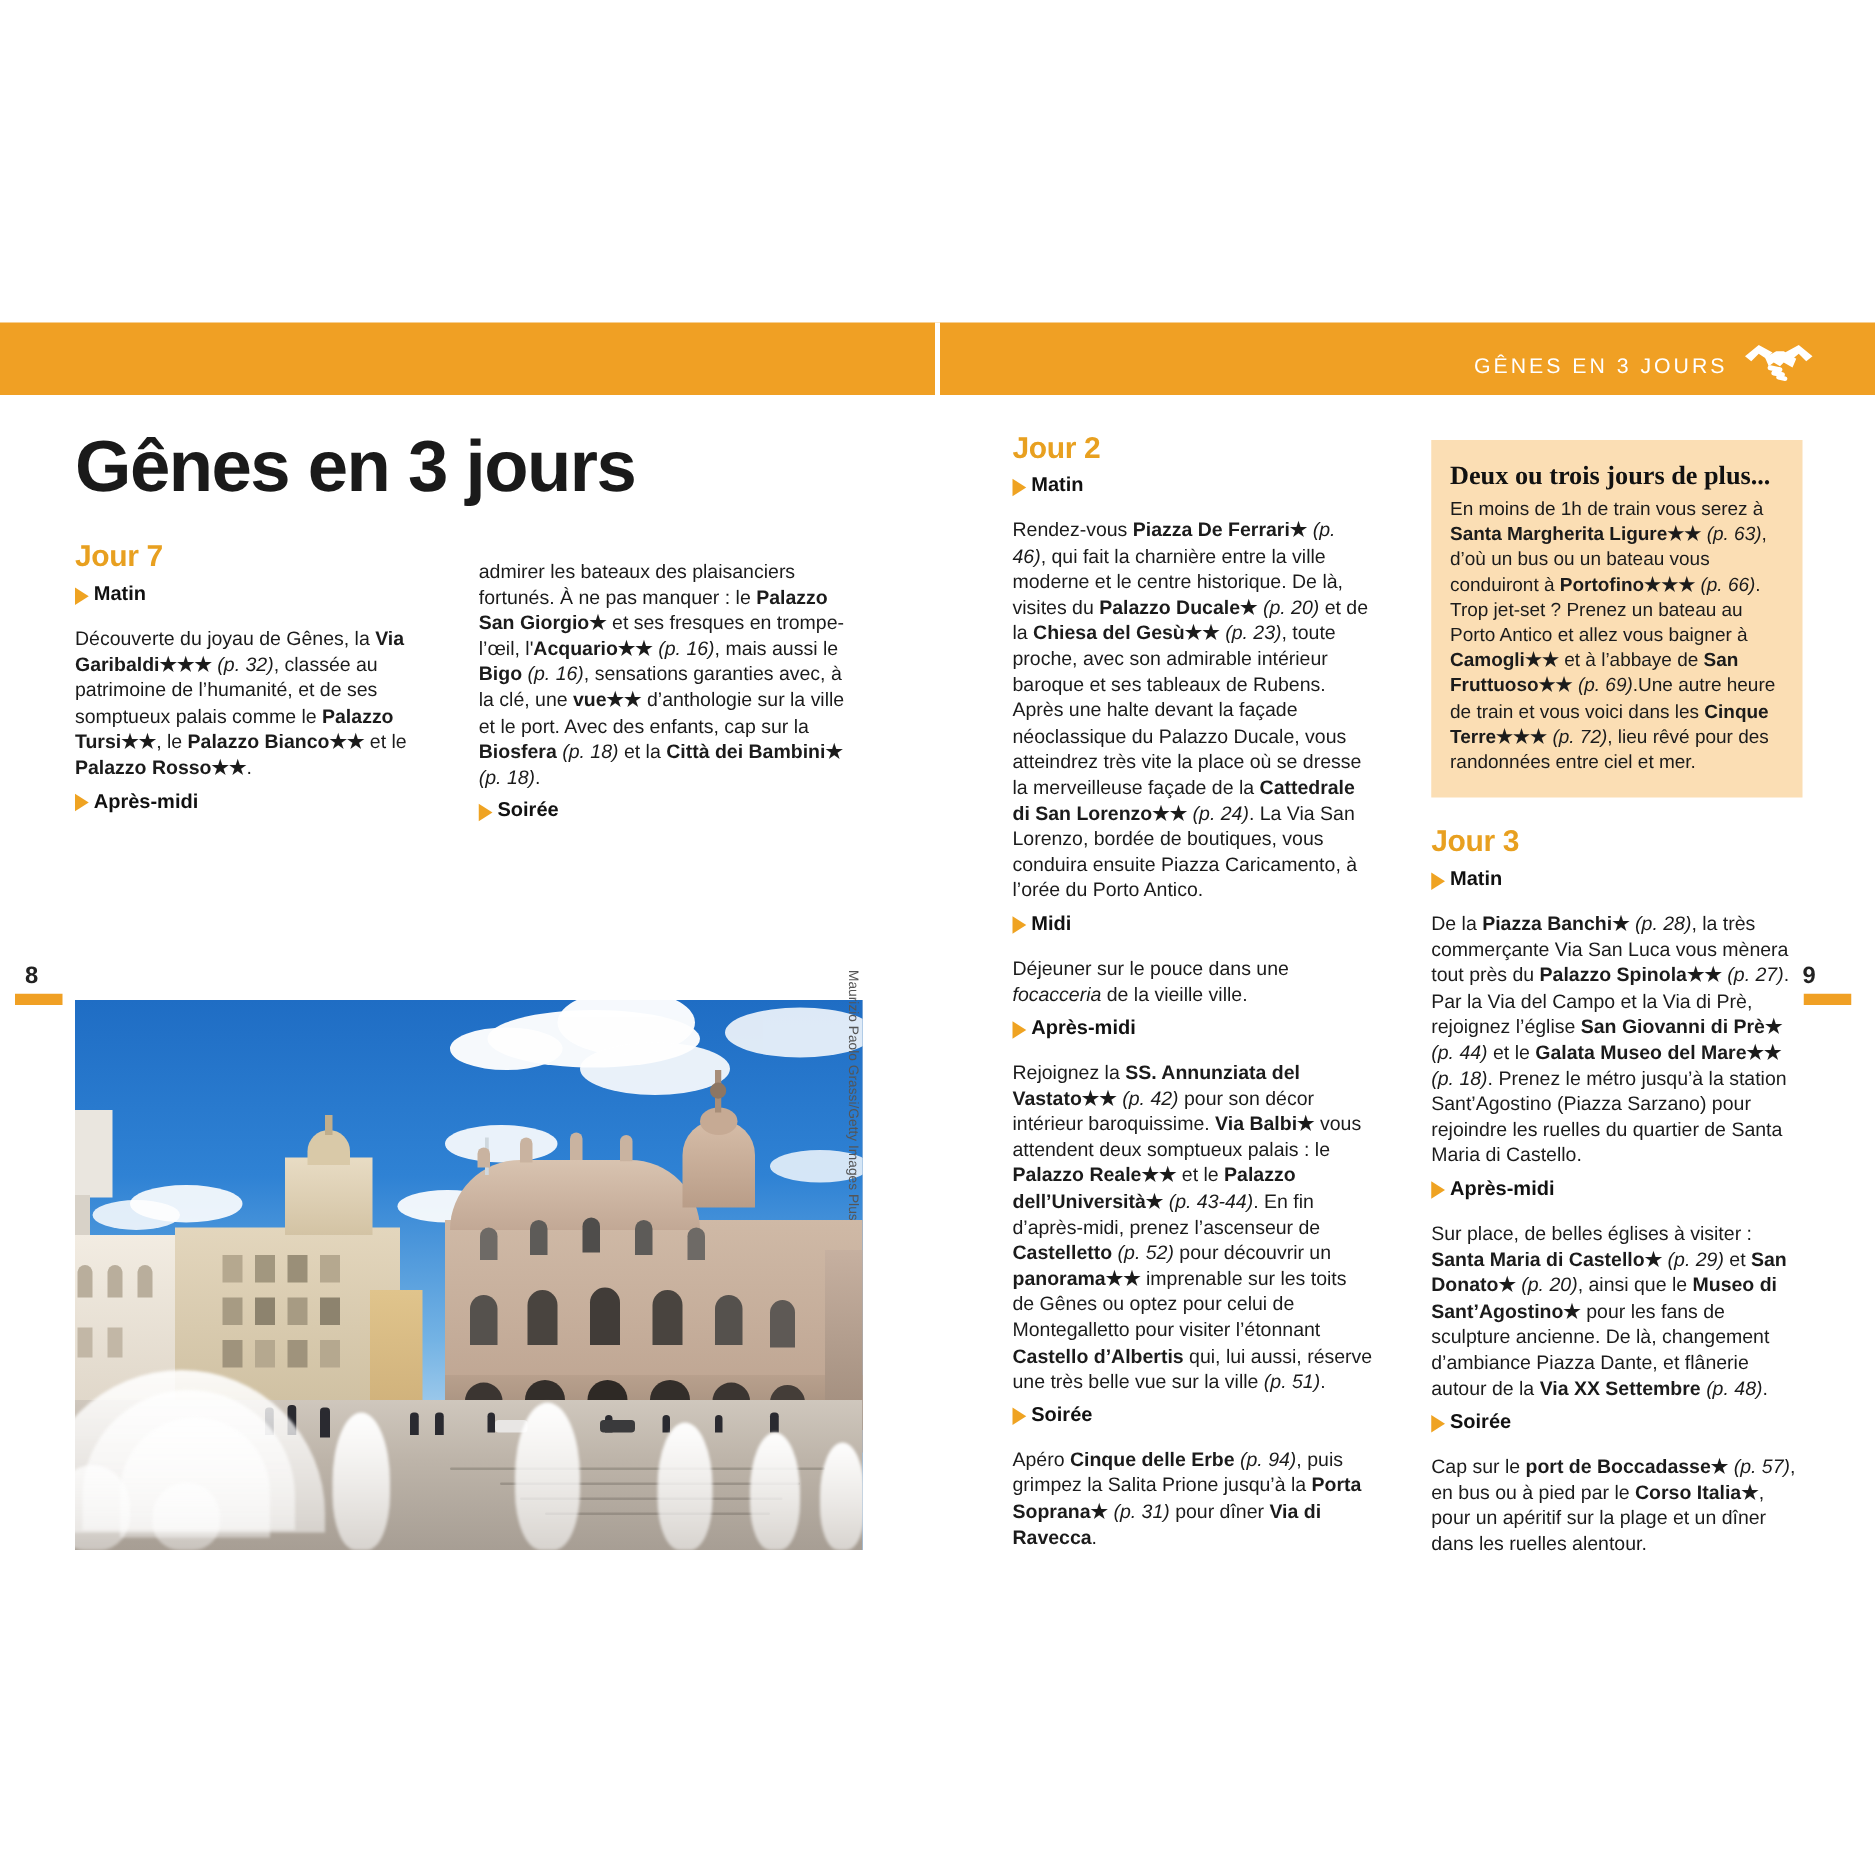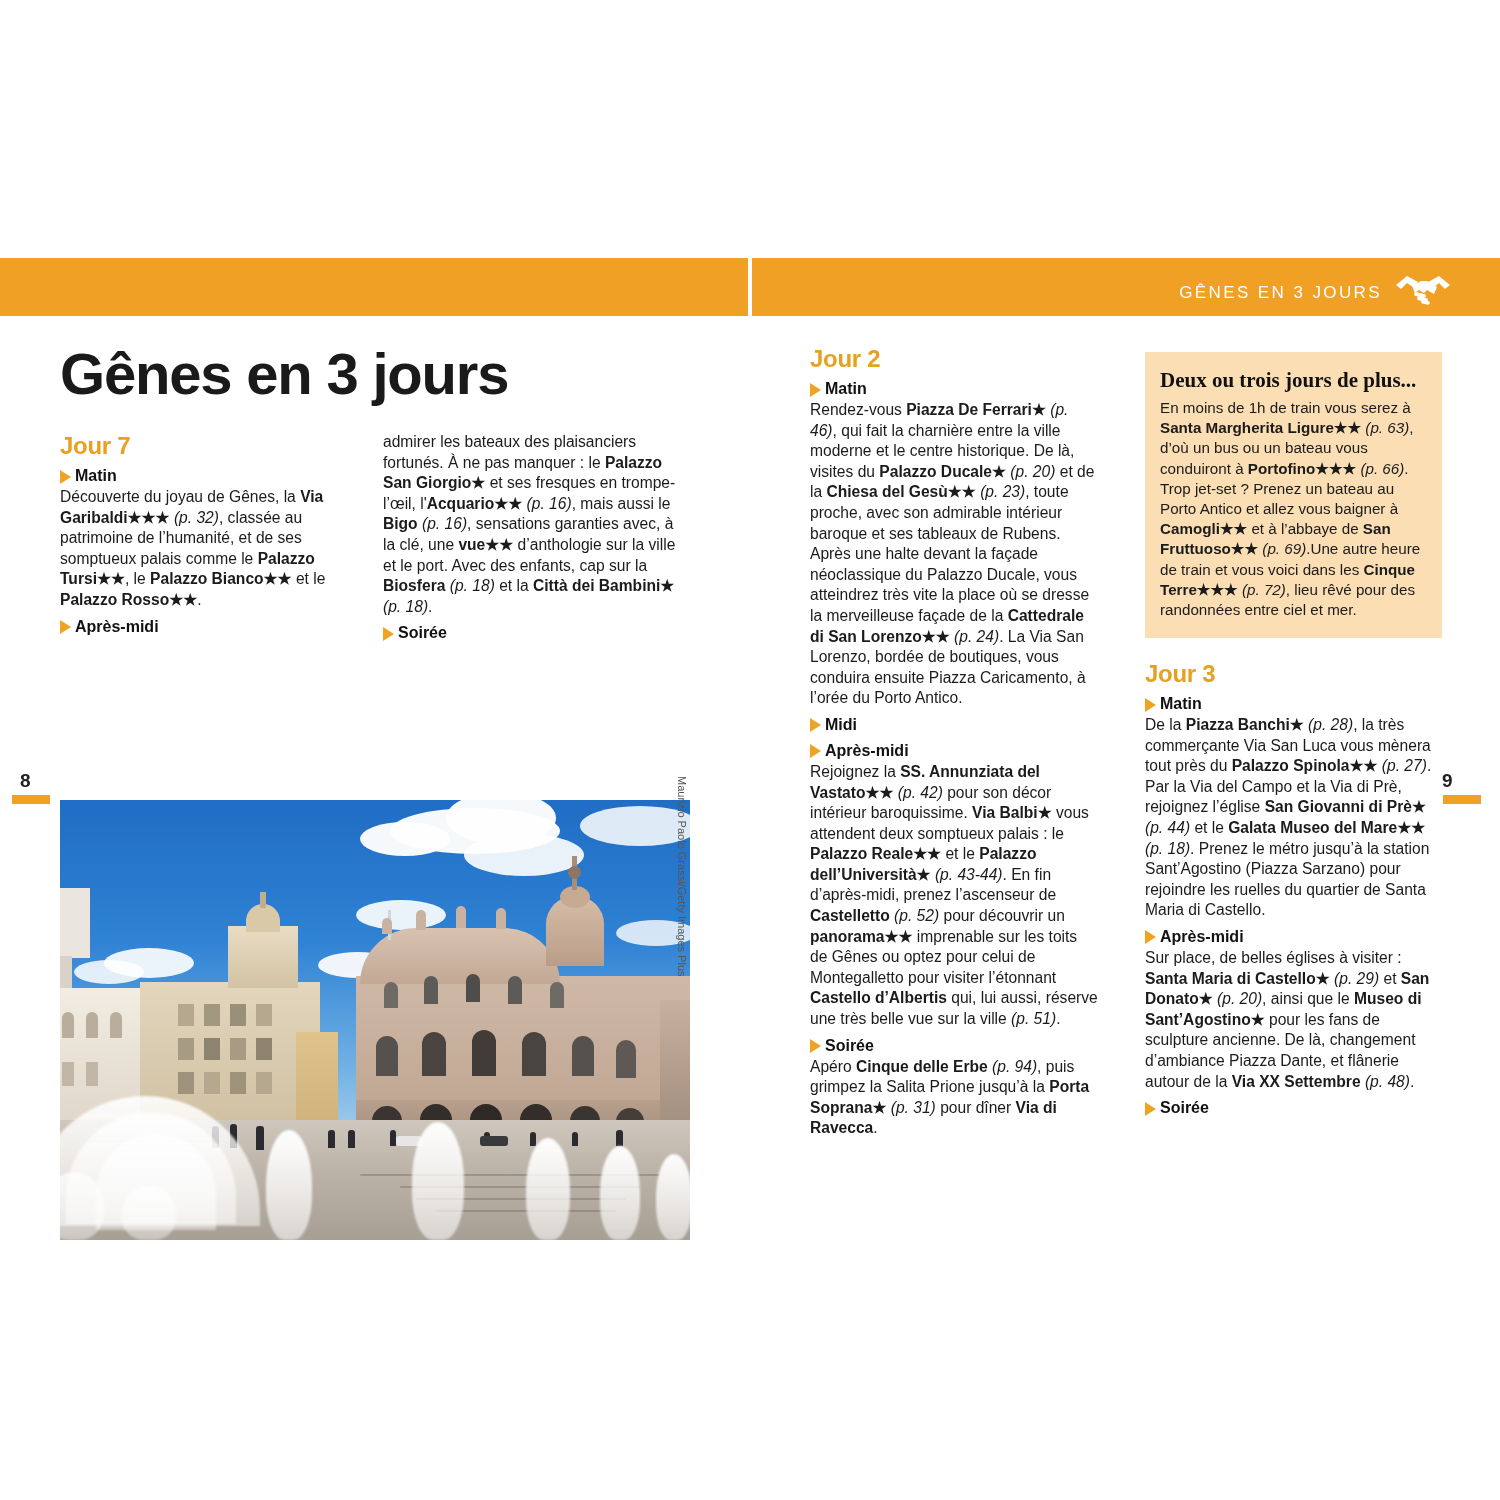--- a/index.html
+++ b/index.html
@@ -29,21 +29,21 @@
   }
 
   
   .folio-left{position:absolute;left:20px;top:770px;font-size:19px;font-weight:700;color:#222;}
   .folio-left-bar{position:absolute;left:12px;top:795px;width:38px;height:9px;background:#F0A024;}
   .folio-right{position:absolute;left:1442px;top:770px;font-size:19px;font-weight:700;color:#222;}
   .folio-right-bar{position:absolute;left:1443px;top:795px;width:38px;height:9px;background:#F0A024;}
 
   
   .col{position:absolute;font-size:15.6px;line-height:20.6px;color:#1b1b1b;text-align:left;}
-  .col p{margin:0 0 0 0;}
+  .col p{margin:16px 0 0 0;}
   .c1{left:60px;top:432px;width:290px;}
   .c2{left:383px;top:432px;width:300px;}
   .c3{left:810px;top:345px;width:288px;}
   .c4{left:1145px;top:660px;width:295px;}
 
   .daytitle{
     color:#E8A020;font-size:24px;font-weight:700;
     margin:0 0 4px 0;letter-spacing:-0.3px;line-height:28px;
   }
   .c3 .daytitle,.c4 .daytitle{margin-bottom:3px;}
@@ -147,20 +147,21 @@
     <div class="subhead">
       <span class="tri"></span>
       <span>Matin</span>
     </div>
     <p class="body">Rendez-vous <b>Piazza De Ferrari★</b> <i>(p. 46)</i>, qui fait la charnière entre la ville moderne et le centre historique. De là, visites du <b>Palazzo Ducale★</b> <i>(p. 20)</i> et de la <b>Chiesa del Gesù★★</b> <i>(p. 23)</i>, toute proche, avec son admirable intérieur baroque et ses tableaux de Rubens. Après une halte devant la façade néoclassique du Palazzo Ducale, vous atteindrez très vite la place où se dresse la merveilleuse façade de la <b>Cattedrale di San Lorenzo★★</b> <i>(p. 24)</i>. La Via San Lorenzo, bordée de boutiques, vous conduira ensuite Piazza Caricamento, à l’orée du Porto Antico.</p>
 
     <div class="subhead">
       <span class="tri"></span>
       <span>Midi</span>
     </div>
+    <p class="body">Déjeuner sur le pouce dans une <i>focacceria</i> de la vieille ville.</p>
 
     <div class="subhead">
       <span class="tri"></span>
       <span>Après-midi</span>
     </div>
     <p class="body">Rejoignez la <b>SS. Annunziata del Vastato★★</b> <i>(p. 42)</i> pour son décor intérieur baroquissime. <b>Via Balbi★</b> vous attendent deux somptueux palais : le <b>Palazzo Reale★★</b> et le <b>Palazzo dell’Università★</b> <i>(p. 43-44)</i>. En fin d’après-midi, prenez l’ascenseur de <b>Castelletto</b> <i>(p. 52)</i> pour découvrir un <b>panorama★★</b> imprenable sur les toits de Gênes ou optez pour celui de Montegalletto pour visiter l’étonnant <b>Castello d’Albertis</b> qui, lui aussi, réserve une très belle vue sur la ville <i>(p. 51)</i>.</p>
 
     <div class="subhead">
       <span class="tri"></span>
       <span>Soirée</span>
@@ -185,20 +186,21 @@
     <div class="subhead">
       <span class="tri"></span>
       <span>Après-midi</span>
     </div>
     <p class="body">Sur place, de belles églises à visiter : <b>Santa Maria di Castello★</b> <i>(p. 29)</i> et <b>San Donato★</b> <i>(p. 20)</i>, ainsi que le <b>Museo di Sant’Agostino★</b> pour les fans de sculpture ancienne. De là, changement d’ambiance Piazza Dante, et flânerie autour de la <b>Via XX Settembre</b> <i>(p. 48)</i>.</p>
 
     <div class="subhead">
       <span class="tri"></span>
       <span>Soirée</span>
     </div>
+    <p class="body">Cap sur le <b>port de Boccadasse★</b> <i>(p. 57)</i>, en bus ou à pied par le <b>Corso Italia★</b>, pour un apéritif sur la plage et un dîner dans les ruelles alentour.</p>
   </div>
 
   <div class="photo">
     <div class="sky"></div>
 
     <div class="cloud" style="left:330px;top:8px;width:170px;height:46px;"></div>
     <div class="cloud" style="left:386px;top:-8px;width:110px;height:52px;"></div>
     <div class="cloud" style="left:300px;top:22px;width:90px;height:34px;"></div>
     <div class="cloud" style="left:404px;top:34px;width:120px;height:42px;opacity:.9;"></div>
     <div class="cloud" style="left:520px;top:6px;width:120px;height:40px;opacity:.85;"></div>

